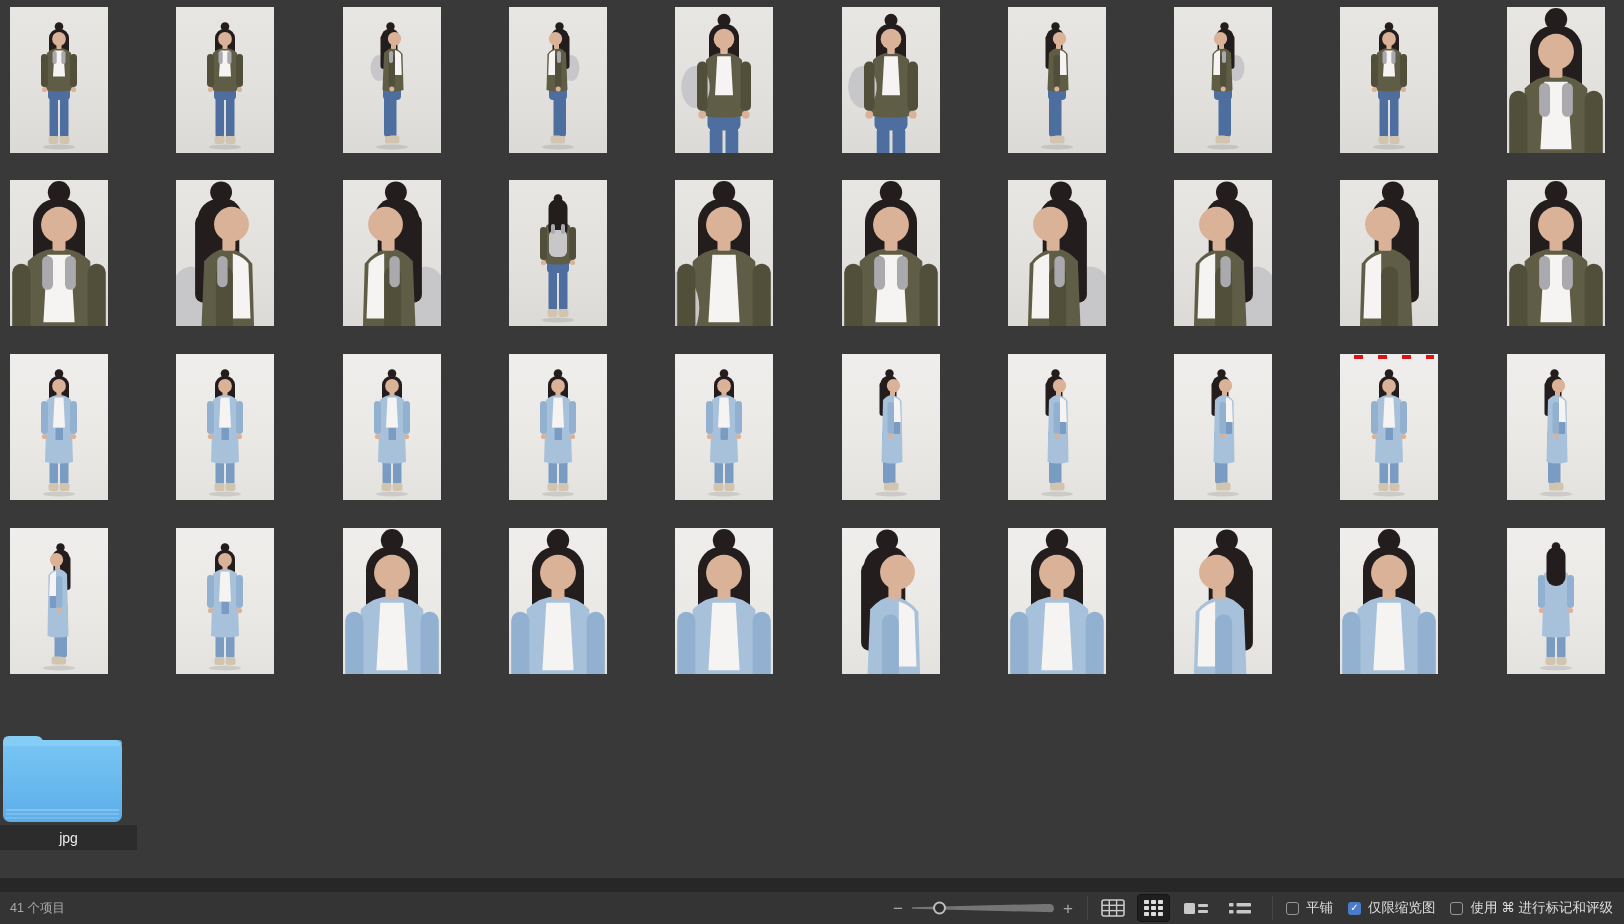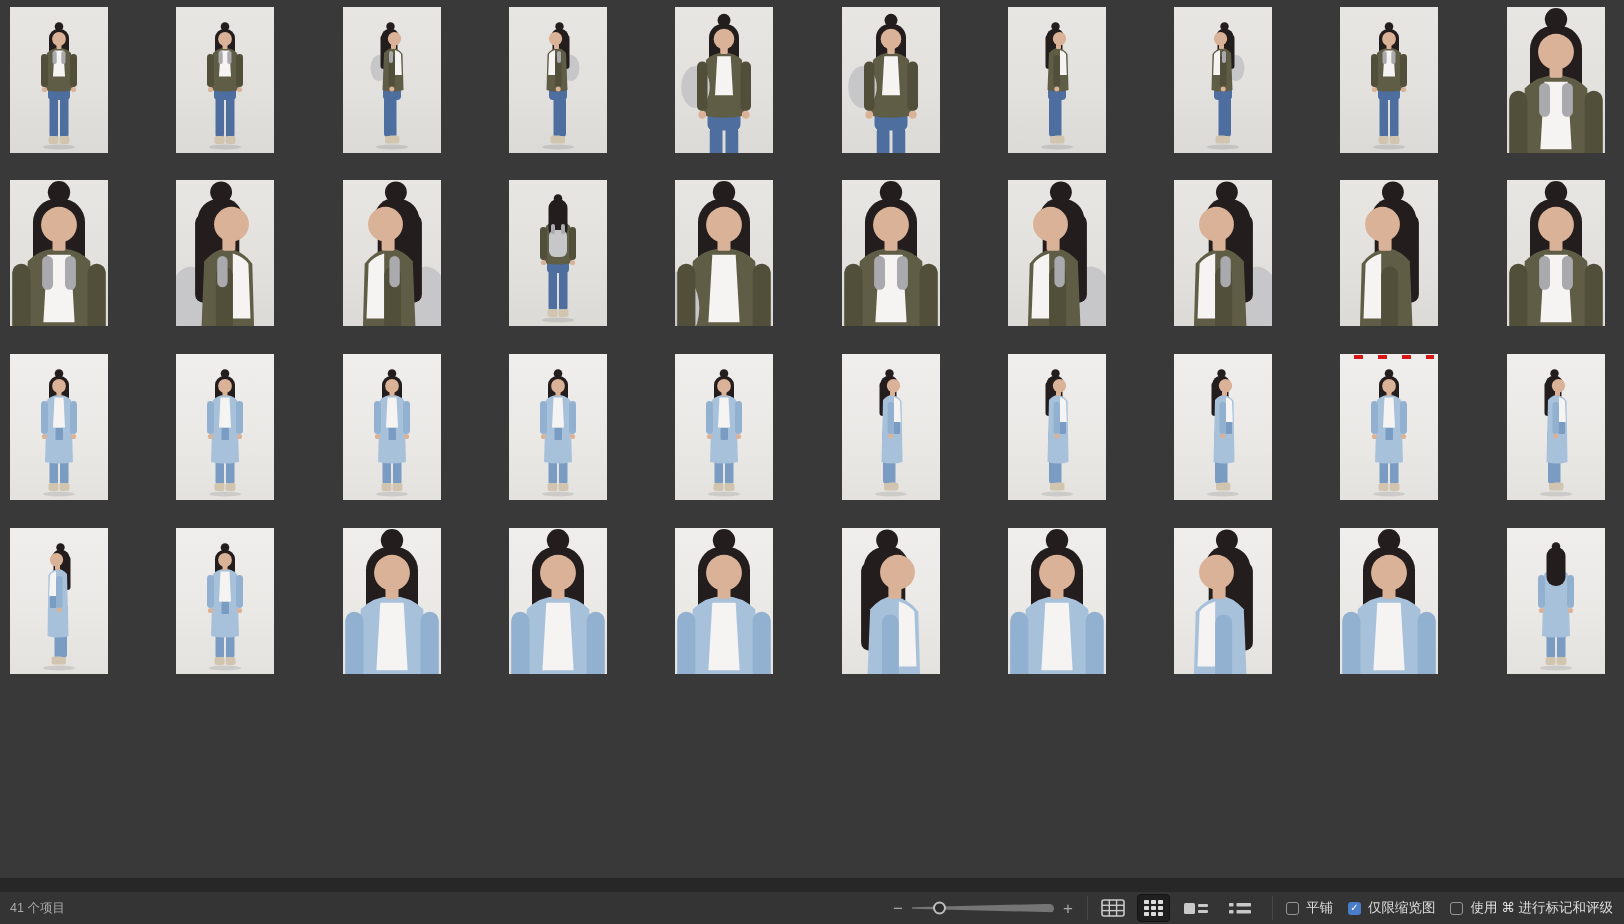--- a/index.html
+++ b/index.html
@@ -1090,20 +1090,37 @@
               <circle cx="63.5" cy="78.5" r="2.6" fill="#dab298"></circle>
               <rect x="39.5" y="15" width="19" height="39" rx="9" fill="#241d1d"></rect>
               <circle cx="49" cy="14.5" r="4.3" fill="#241d1d"></circle>
             </g>
           </svg>
         </div>
 
     </div>
     </div>
 
+  <div class="folder-item">
+    <svg width="122" height="97" viewBox="0 0 122 97">
+      <defs>
+        <linearGradient id="fg" x1="0" y1="0" x2="0" y2="1">
+          <stop offset="0" stop-color="#79c6f4"></stop>
+            <stop offset="1" stop-color="#5caeea"></stop>
+        </linearGradient>
+      </defs>
+      <path d="M1,16 q0,-6 6,-6 h27 q4,0 6,3 l5,8 h-44 z" fill="#86cdf6"></path>
+      <rect x="1" y="14" width="119" height="82" rx="7" fill="url(#fg)"></rect>
+      <rect x="1" y="14" width="119" height="6" rx="3" fill="#8ad0f7" opacity="0.7"></rect>
+      <line x1="4" y1="84" x2="117" y2="84" stroke="#ffffff" stroke-opacity="0.28" stroke-width="1.5"></line>
+      <line x1="4" y1="88" x2="117" y2="88" stroke="#ffffff" stroke-opacity="0.22" stroke-width="1.5"></line>
+      <line x1="4" y1="92" x2="117" y2="92" stroke="#ffffff" stroke-opacity="0.18" stroke-width="1.5"></line>
+    </svg>
+    <div class="folder-label-strip">jpg</div>
+  </div>
 
   <div class="bar-strip"></div>
 
   <div class="statusbar">
     <span class="count">41 个项目</span>
 
     <div class="cluster">
       <span class="zbtn">−</span>
 
       <div class="slider">

